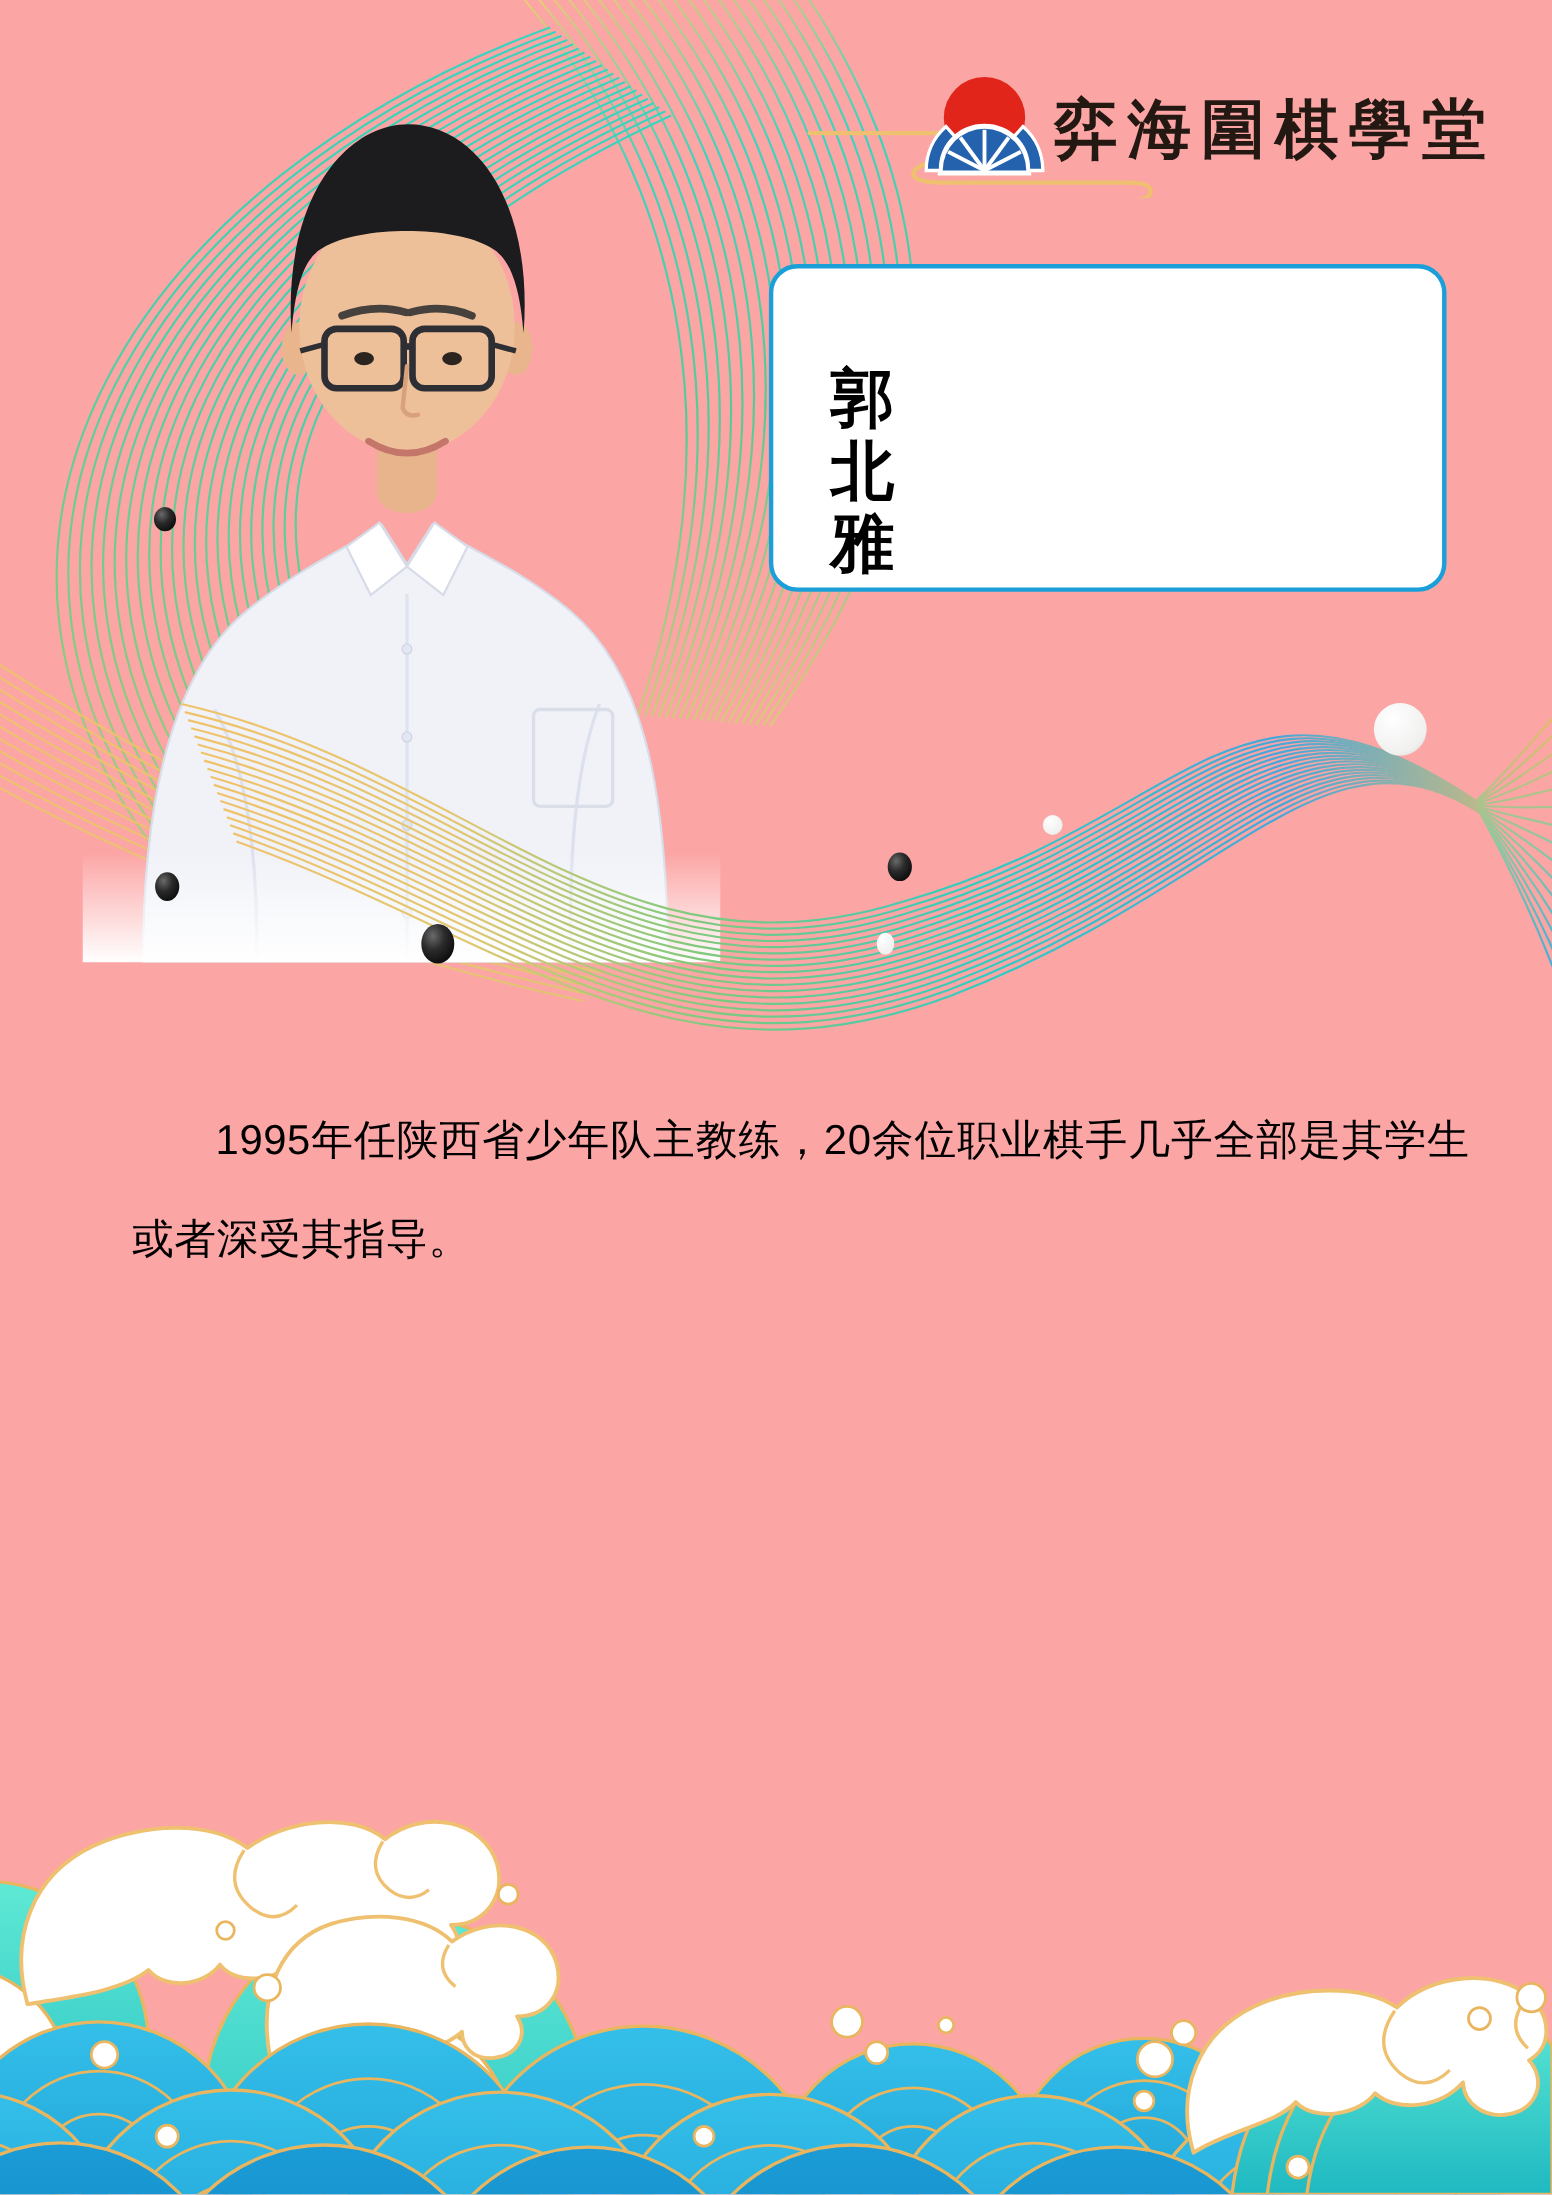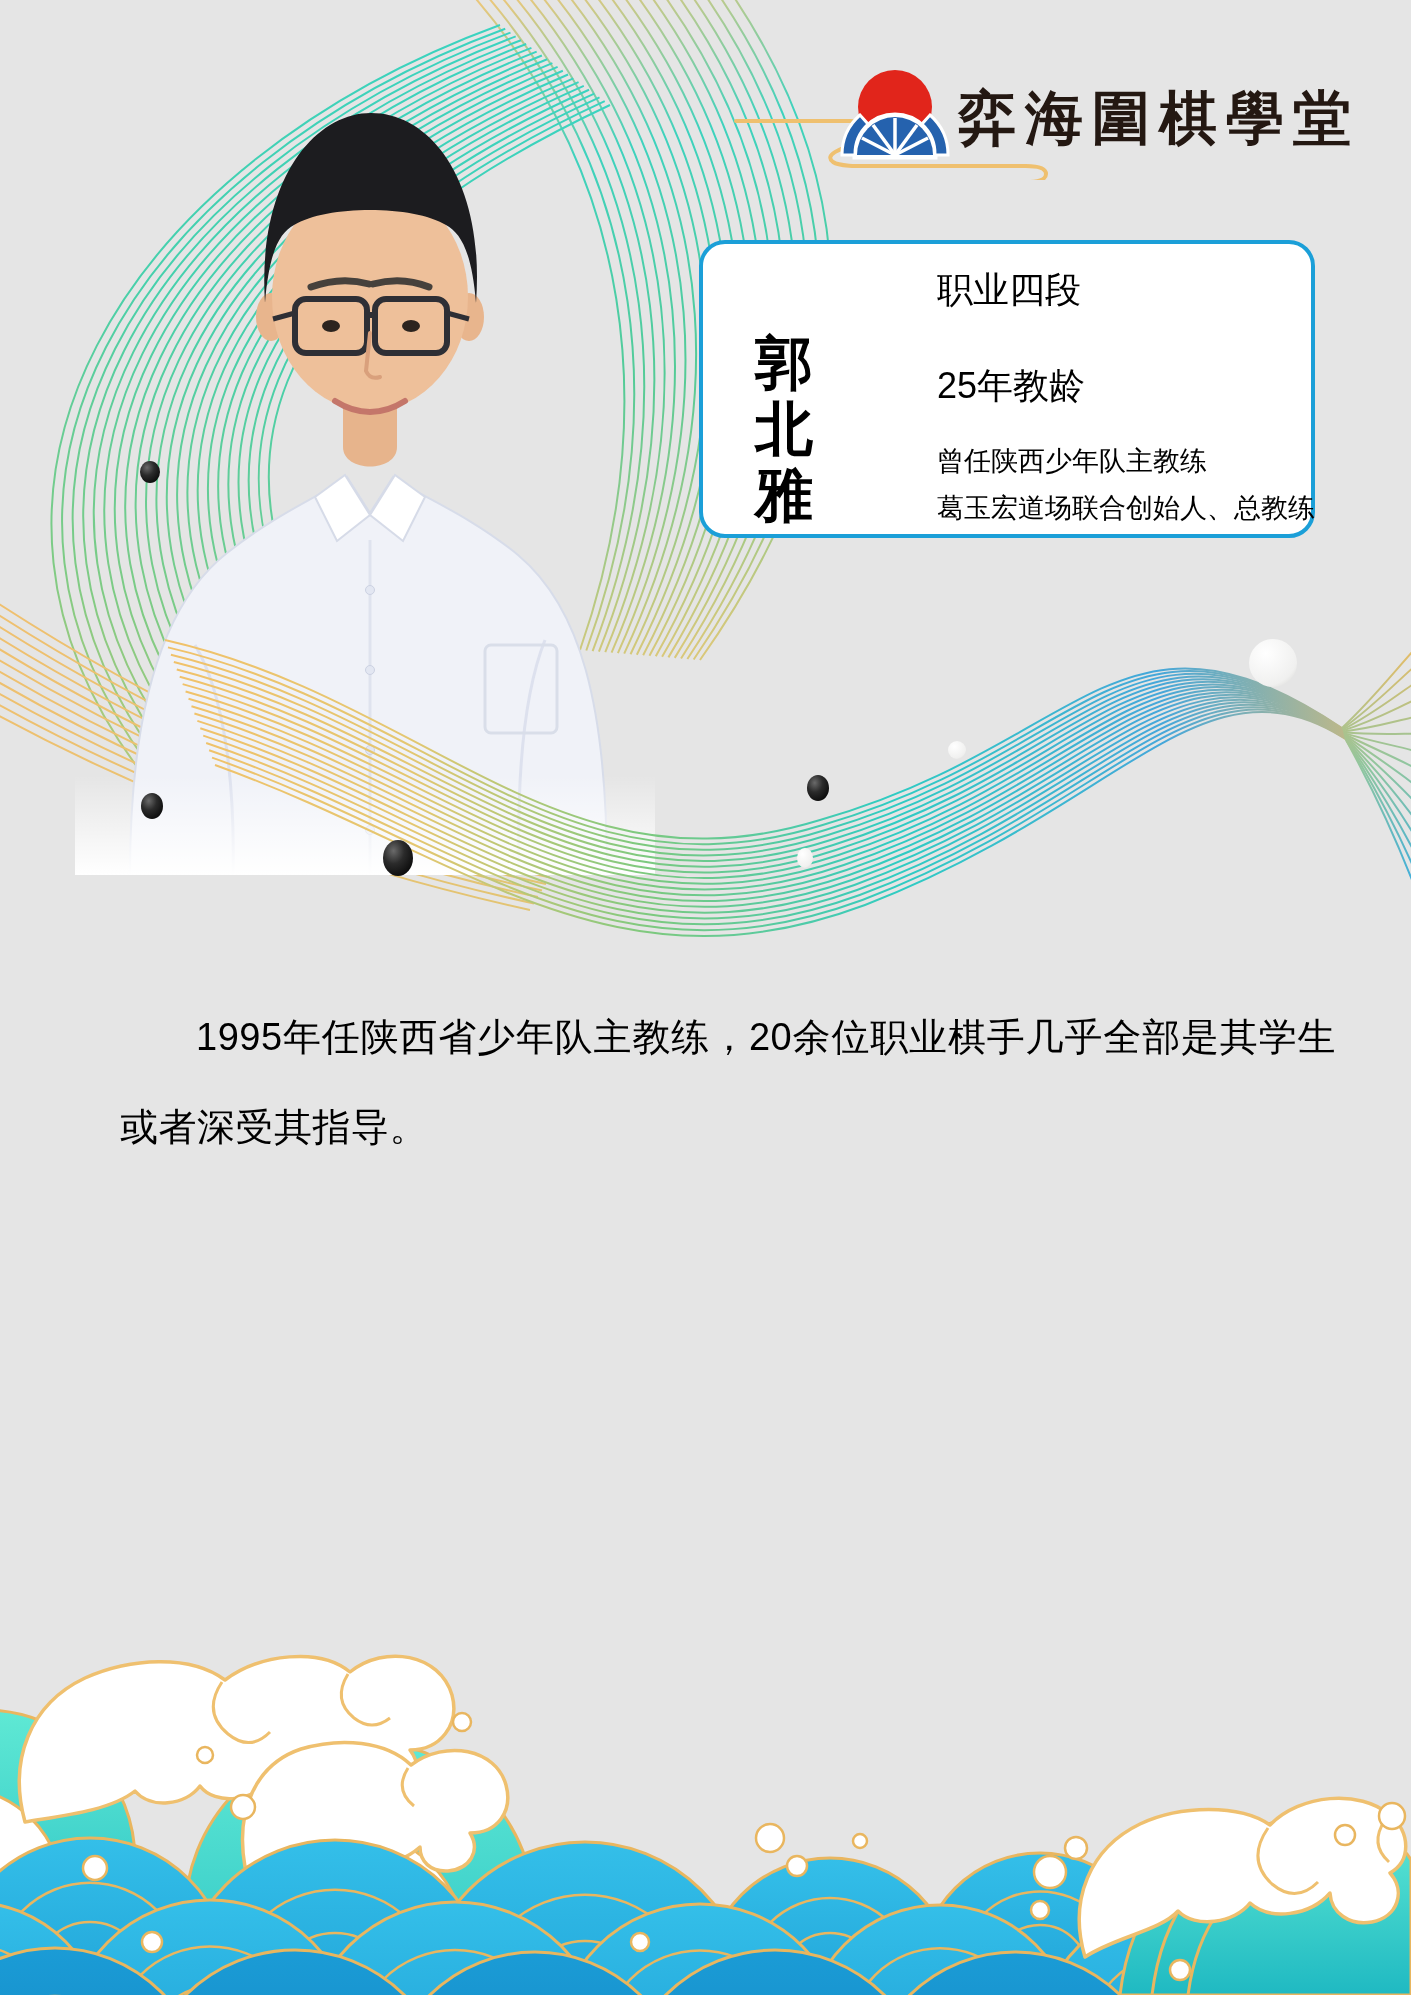--- a/index.html
+++ b/index.html
@@ -1,18 +1,18 @@
 <!DOCTYPE html>
 <html><head>
 <meta charset="utf-8">
 <style>
   html,body{margin:0;padding:0;background:#fff;}
   *{box-sizing:border-box;}
   body{font-family:"Liberation Sans", sans-serif;}
-  .canvas{position:relative;width:1411px;height:1995px;margin:0 auto;background:#e5e5e5;overflow:hidden;}
+  .canvas{position:relative;width:1411px;height:1995px;margin:0 auto;background:#fca5a5;overflow:hidden;}
   svg{display:block;}
   .layer{position:absolute;left:0;top:0;width:1411px;height:1995px;pointer-events:none;}
 
   
   .logo{position:absolute;left:730px;top:58px;width:670px;height:122px;}
   .logo-mark{position:absolute;left:0;top:0;}
   .logo-title{position:absolute;left:228px;top:28px;font-size:58px;font-weight:900;
     color:#241812;letter-spacing:9px;white-space:nowrap;line-height:64px;}
 
   
@@ -264,28 +264,20 @@
     </svg>
     <div class="logo-title">弈海圍棋學堂</div>
   </div>
 
   <div class="card">
     <div class="card-name">
       <span>郭</span>
       <span>北</span>
       <span>雅</span>
     </div>
-    <div class="card-right">
-      <div class="card-rank">职业四段</div>
-      <div class="card-exp">25年教龄</div>
-      <div class="card-creds">
-        <div>曾任陕西少年队主教练</div>
-        <div>葛玉宏道场联合创始人、总教练</div>
-      </div>
-    </div>
   </div>
 
   <div class="bio">
     <p>1995年任陕西省少年队主教练，20余位职业棋手几乎全部是其学生或者深受其指导。</p>
   </div>
 
   <svg class="ocean" viewBox="0 0 1411 385">
     <defs>
       <linearGradient id="gBlueA" x1="0" y1="0" x2="0" y2="1">
         <stop offset="0" stop-color="#34bfe9"></stop>

